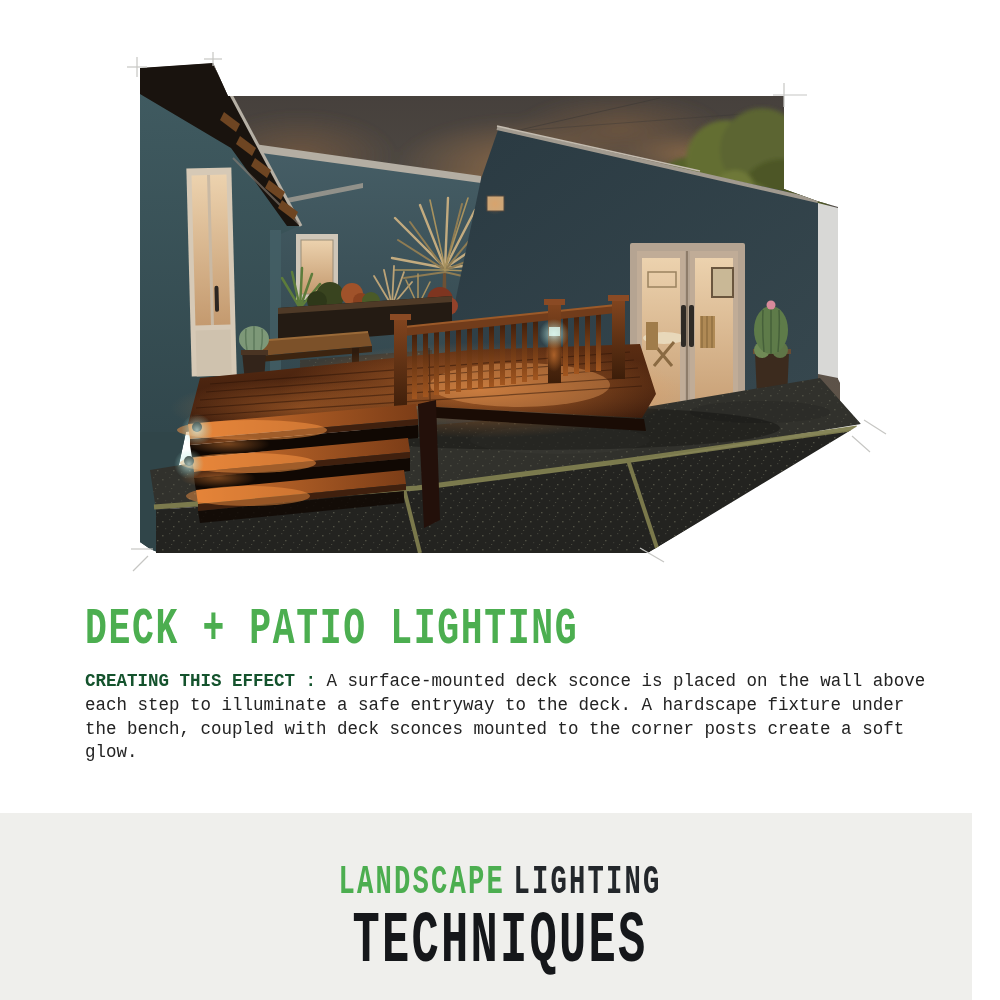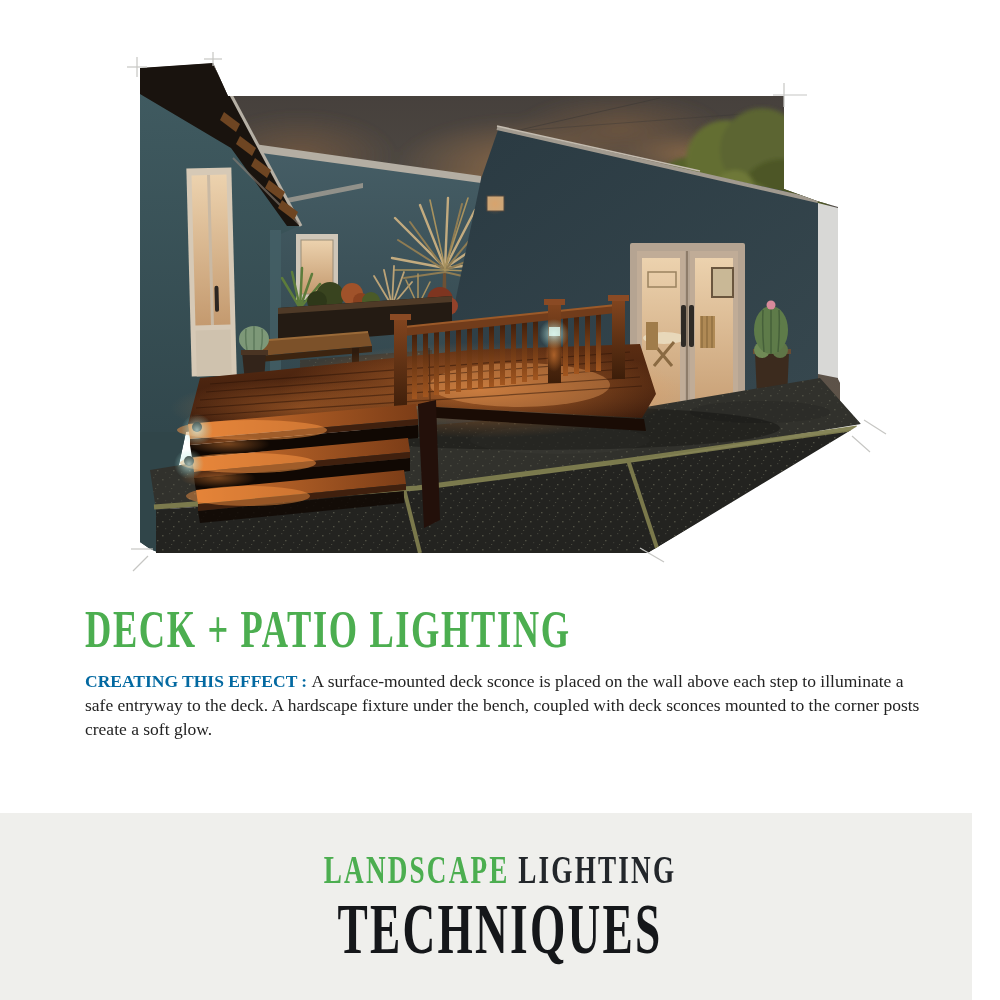--- a/index.html
+++ b/index.html
@@ -1,26 +1,26 @@
 <!DOCTYPE html>
 <html><head>
 <meta charset="utf-8">
 <style>
   html,body{margin:0;padding:0;background:#ffffff;}
   .poster{position:relative;width:972px;height:1000px;background:#ffffff;overflow:hidden;
-          font-family:Liberation Serif, serif;}
+          font-family:Liberation Mono, monospace;}
   .art{position:absolute;left:0;top:0;width:1000px;height:600px;}
   .copy{position:absolute;left:85px;top:604px;width:848px;}
   .copy h1{margin:0 0 14px 0;font-size:52px;font-weight:bold;color:#4cae50;line-height:1.0;}
   .copy h1 .squeeze{display:inline-block;transform:scaleX(0.70);transform-origin:left center;
           letter-spacing:0.045em;white-space:nowrap;}
   .copy p{margin:0 0 13px 0;font-size:17.5px;line-height:1.36;color:#232323;}
-  .copy p strong{color:#0369a1;font-weight:bold;}
+  .copy p strong{color:#14532d;font-weight:bold;}
   .banner{position:absolute;left:0;top:813px;width:1000px;height:187px;background:#efefec;
-          text-align:center;box-sizing:border-box;padding-top:35px;}
+          text-align:center;box-sizing:border-box;padding-top:48px;}
   .line1{font-size:40px;font-weight:bold;letter-spacing:0.08em;transform:scaleX(0.68);
           transform-origin:center;white-space:nowrap;line-height:1.1;}
   .line1 .green{color:#4cae50;margin-right:0.32em;}
   .line1 .dark{color:#23272b;}
   .line2{font-size:72px;font-weight:bold;letter-spacing:0.05em;transform:scaleX(0.63);
           transform-origin:center;white-space:nowrap;color:#15171a;line-height:1.0;margin-top:1px;}
 </style>
 </head>
 <body>
 

